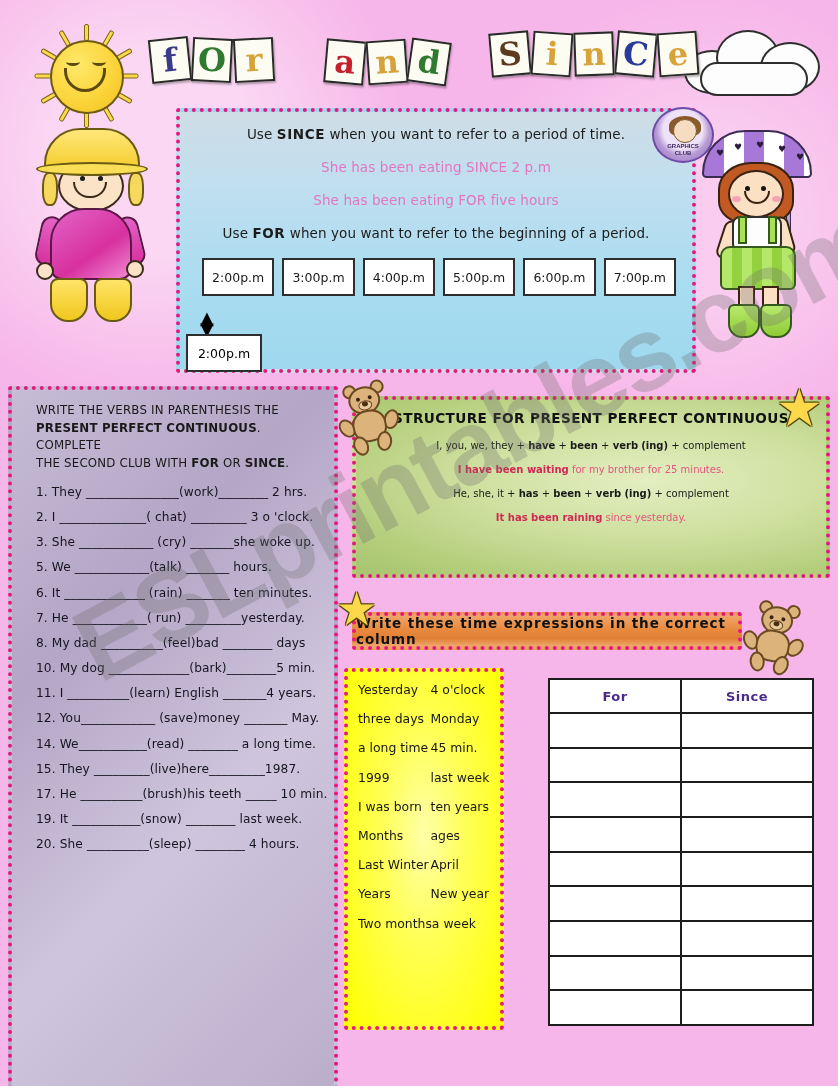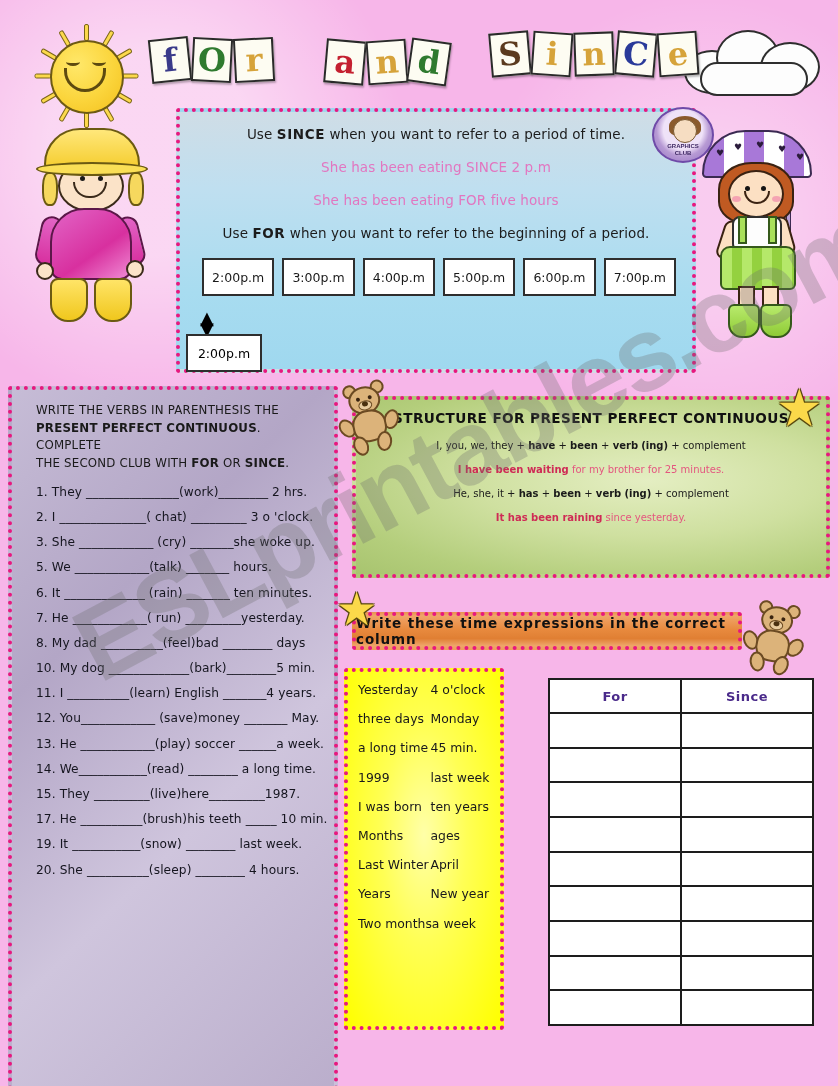--- a/index.html
+++ b/index.html
@@ -560,21 +560,20 @@
     <div class="ex-item">1. They _______________(work)________ 2 hrs.</div>
     <div class="ex-item">2. I ______________( chat) _________ 3 o 'clock.</div>
     <div class="ex-item">3. She ____________ (cry) _______she woke up.</div>
     <div class="ex-item">5. We ____________(talk) _______ hours.</div>
     <div class="ex-item">6. It _____________ (rain) _______ ten minutes.</div>
     <div class="ex-item">7. He ____________( run) _________yesterday.</div>
     <div class="ex-item">8. My dad __________(feel)bad ________ days</div>
     <div class="ex-item">10. My dog _____________(bark)________5 min.</div>
     <div class="ex-item">11. I __________(learn) English _______4 years.</div>
     <div class="ex-item">12. You____________ (save)money _______ May.</div>
-    <div class="ex-item">13. He ____________(play) soccer ______a week.</div>
     <div class="ex-item">14. We___________(read) ________ a long time.</div>
     <div class="ex-item">15. They _________(live)here_________1987.</div>
     <div class="ex-item">17. He __________(brush)his teeth _____ 10 min.</div>
     <div class="ex-item">19. It ___________(snow) ________ last week.</div>
     <div class="ex-item">20. She __________(sleep) ________ 4 hours.</div>
   </div>
 
   <div class="teddy" style="left:336px; top:382px; transform:rotate(-12deg);">
     <div class="td-ear" style="left:12px; top:0px;"></div>
     <div class="td-ear" style="left:40px; top:0px;"></div>

